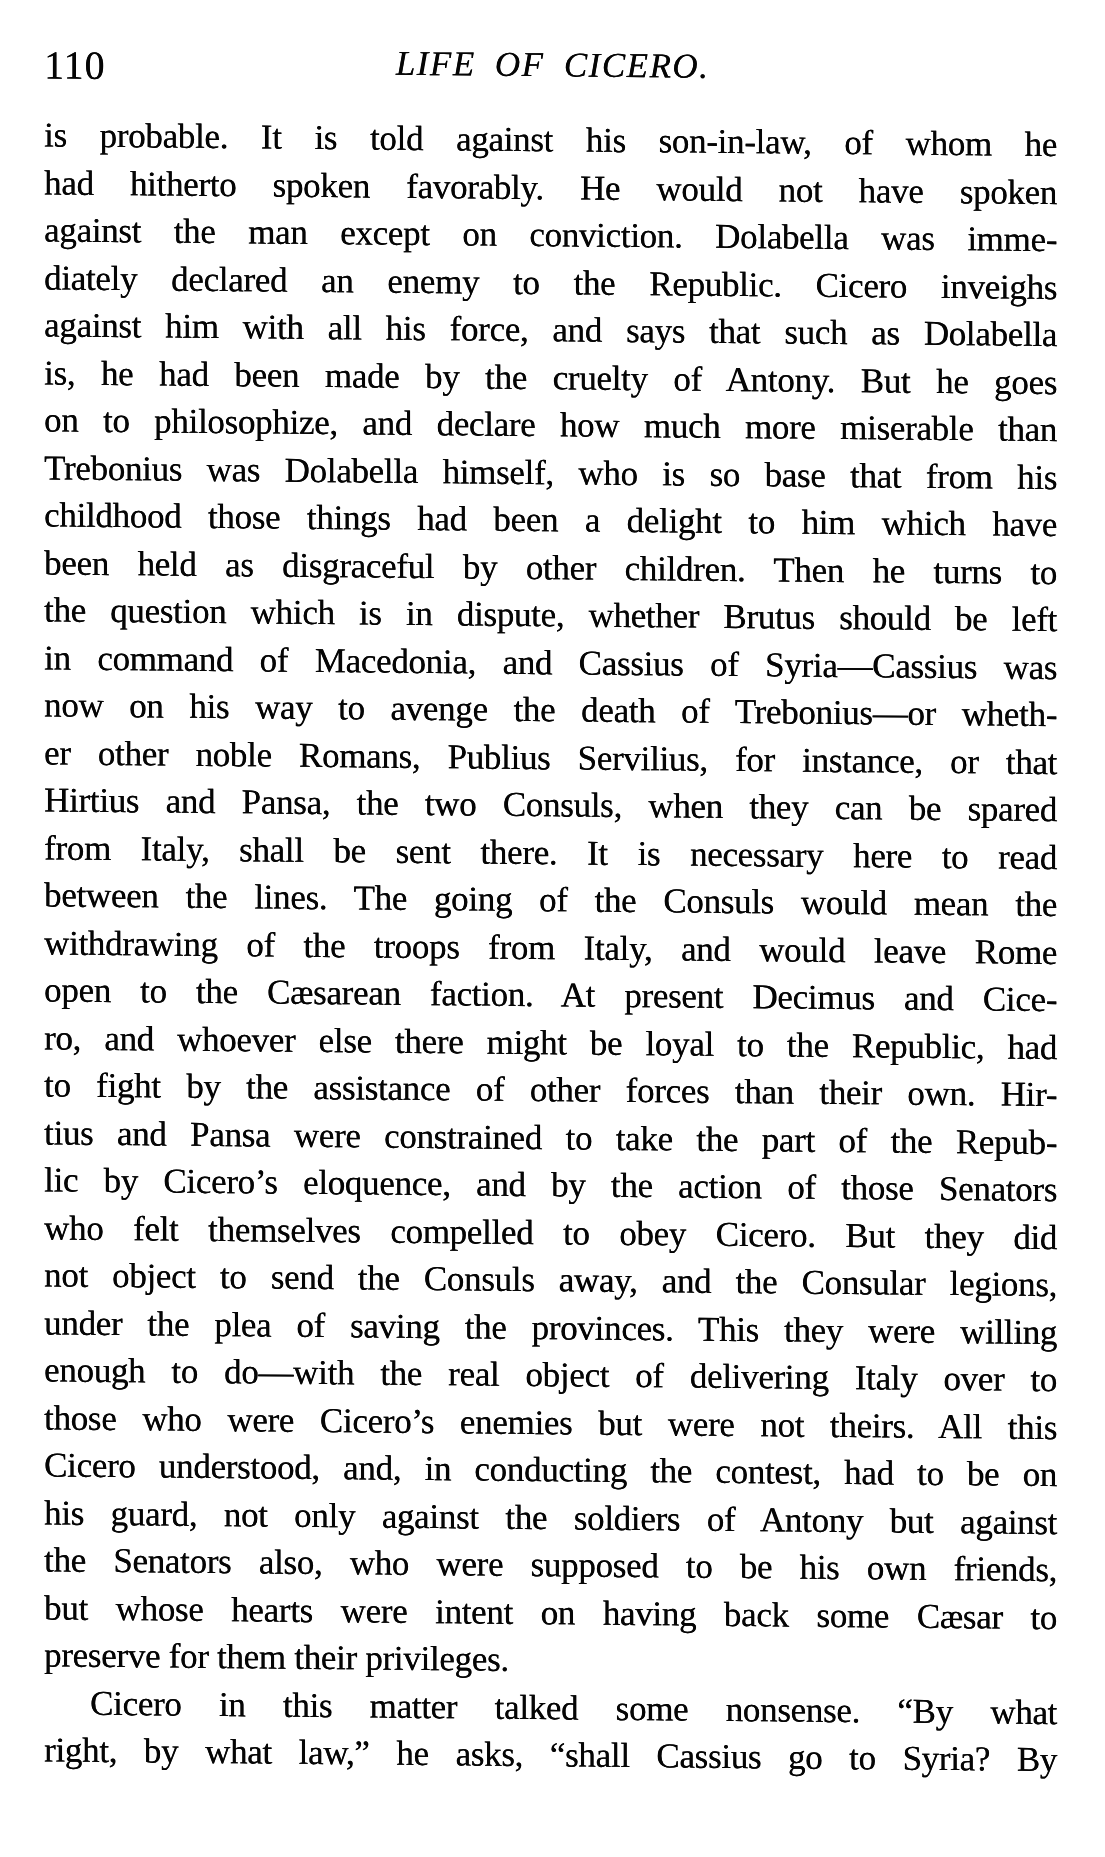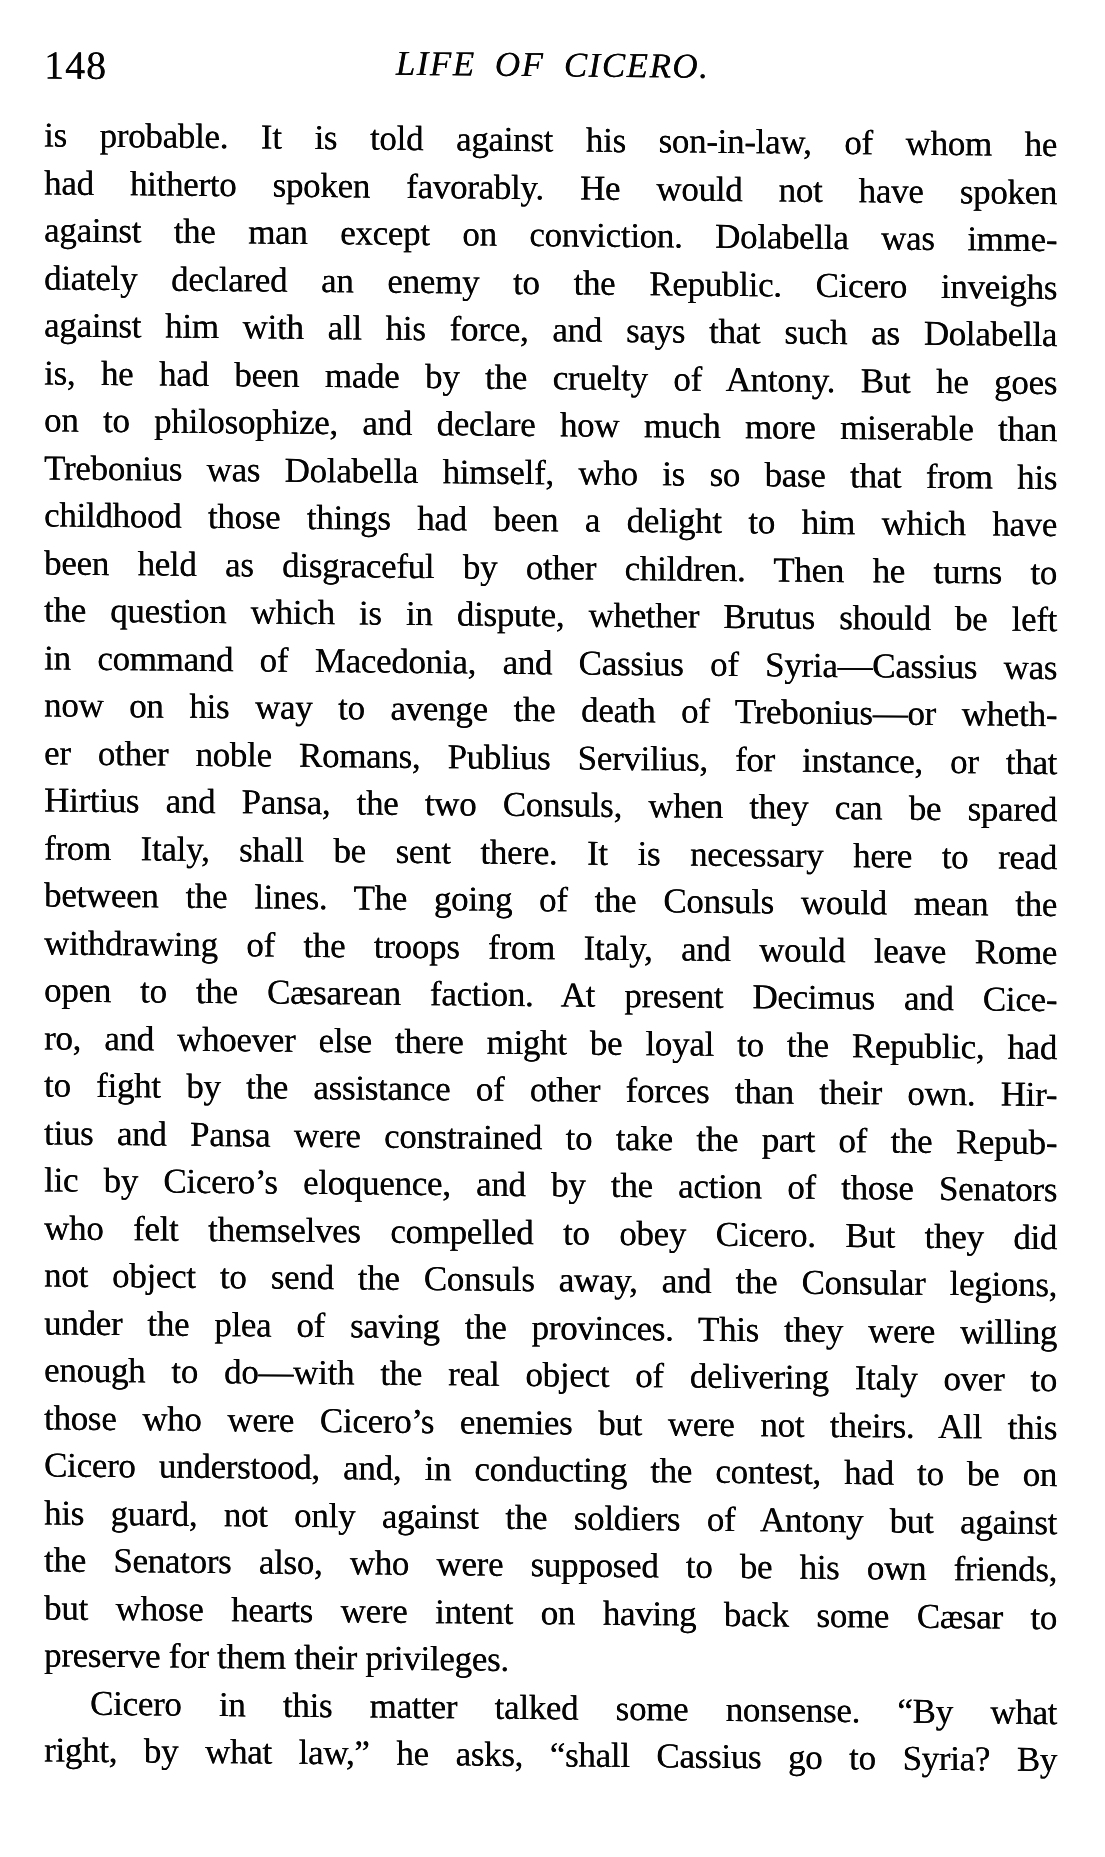--- a/index.html
+++ b/index.html
@@ -55,21 +55,21 @@
   }
   .line.indent { text-indent: 46px; }
   .paragraph { margin: 0; }
 </style>
 </head>
 <body>
 
 <div class="sheet">
   <div class="warp">
     <header>
-      <span class="pagenum">148</span>
+      <span class="pagenum">110</span>
       <span class="title">LIFE OF CICERO.</span>
     </header>
     <main class="text" id="body-text">
         <div class="paragraph">
           <div class="line">is probable.  It is told against his son-in-law, of whom he</div>
           <div class="line">had hitherto spoken favorably.  He would not have spoken</div>
           <div class="line">against the man except on conviction.  Dolabella was imme-</div>
           <div class="line">diately declared an enemy to the Republic.  Cicero inveighs</div>
           <div class="line">against him with all his force, and says that such as Dolabella</div>
           <div class="line">is, he had been made by the cruelty of Antony.  But he goes</div>

